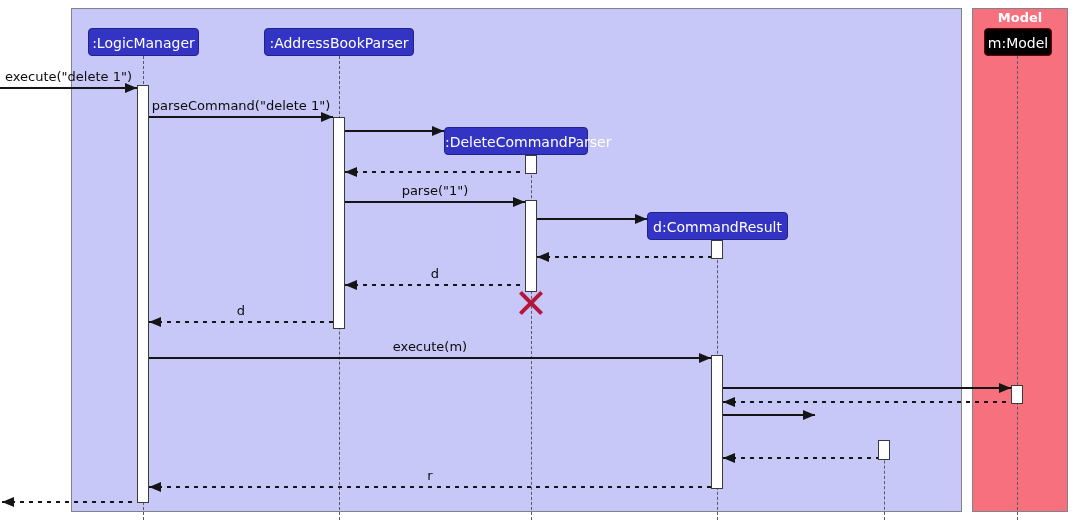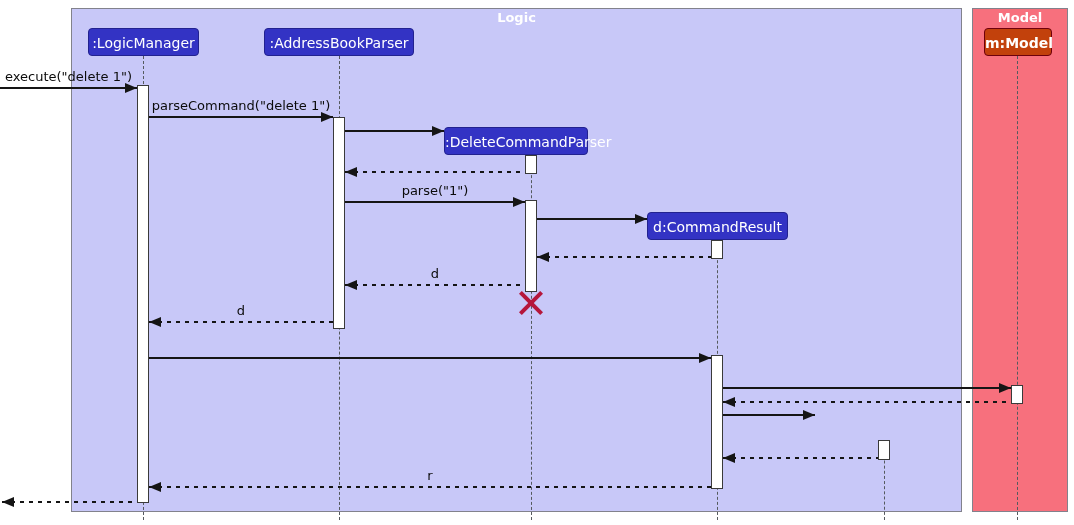--- a/index.html
+++ b/index.html
@@ -3,21 +3,21 @@
 <meta charset="utf-8">
 <style>
   html,body{margin:0;padding:0;background:#fff;}
   #canvas{position:relative;width:1074px;height:525px;background:#ffffff;overflow:hidden;
           font-family:"DejaVu Sans","Liberation Sans",sans-serif;}
   .frame{position:absolute;box-sizing:border-box;border:1px solid #82828c;}
   .ftitle{position:absolute;font-weight:bold;font-size:13px;color:#ffffff;text-align:center;}
   .pbox{position:absolute;height:28px;line-height:28px;text-align:center;color:#ffffff;
         font-size:14px;border-radius:4px;box-sizing:border-box;z-index:6;}
   .pblue{background:#3333C4;border:1px solid #22228f;}
-  .pred{background:#c2410c;border:1px solid #6e000c;font-weight:bold;}
+  .pred{background:#000000;border:1px solid #6e000c;}
   .life{position:absolute;width:0;border-left:1px dashed #555a5e;z-index:1;}
   .act{position:absolute;width:10px;background:#ffffff;border:1px solid #3a3a3a;z-index:3;}
   .sline{position:absolute;height:0;border-top:2px solid #151515;z-index:4;}
   .dline{position:absolute;height:2px;z-index:4;
          background:repeating-linear-gradient(90deg,#151515 0 4px,transparent 4px 9px);}
   .hr{position:absolute;width:0;height:0;border-top:5px solid transparent;
       border-bottom:5px solid transparent;border-left:12px solid #151515;z-index:5;}
   .hl{position:absolute;width:0;height:0;border-top:5px solid transparent;
       border-bottom:5px solid transparent;border-right:12px solid #151515;z-index:5;}
   .mlabel{position:absolute;font-size:13px;color:#0b0b0b;text-align:center;
@@ -27,21 +27,20 @@
           width:30px;height:4px;background:#B5163B;}
   .xmark::before{transform:rotate(45deg);}
   .xmark::after{transform:rotate(-45deg);}
 </style>
 </head>
 <body>
 
 <div id="canvas">
 
   <div class="frame" style="left:71px;top:8px;width:891px;height:504px;background:#C8C8F8;"></div>
-  <div class="ftitle" style="left:71px;top:10px;width:891px;">Logic</div>
   <div class="frame" style="left:972px;top:8px;width:96px;height:504px;background:#F7707D;"></div>
   <div class="ftitle" style="left:972px;top:10px;width:96px;">Model</div>
 
   <div class="life" style="left:143px;top:56px;height:464px;"></div>
   <div class="life" style="left:339px;top:56px;height:464px;"></div>
   <div class="life" style="left:531px;top:155px;height:365px;"></div>
   <div class="life" style="left:717px;top:240px;height:280px;"></div>
   <div class="life" style="left:884px;top:440px;height:80px;"></div>
   <div class="life" style="left:1017px;top:56px;height:464px;"></div>
 
@@ -83,20 +82,21 @@
   <div class="mlabel" style="left:345px;width:180px;top:266px;">d</div>
 
   <div class="xmark" style="left:518px;top:290px;"></div>
 
   <div class="dline" style="left:149px;width:184px;top:321px;"></div>
   <div class="hl" style="left:149px;top:317px;"></div>
   <div class="mlabel" style="left:149px;width:184px;top:303px;">d</div>
 
   <div class="sline" style="left:149px;width:562px;top:357px;"></div>
   <div class="hr" style="left:699px;top:353px;"></div>
+  <div class="mlabel" style="left:149px;width:562px;top:339px;">execute(m)</div>
 
   <div class="sline" style="left:723px;width:288px;top:387px;"></div>
   <div class="hr" style="left:999px;top:383px;"></div>
 
   <div class="dline" style="left:723px;width:288px;top:401px;"></div>
   <div class="hl" style="left:723px;top:397px;"></div>
 
   <div class="sline" style="left:723px;width:92px;top:414px;"></div>
   <div class="hr" style="left:803px;top:410px;"></div>
 

